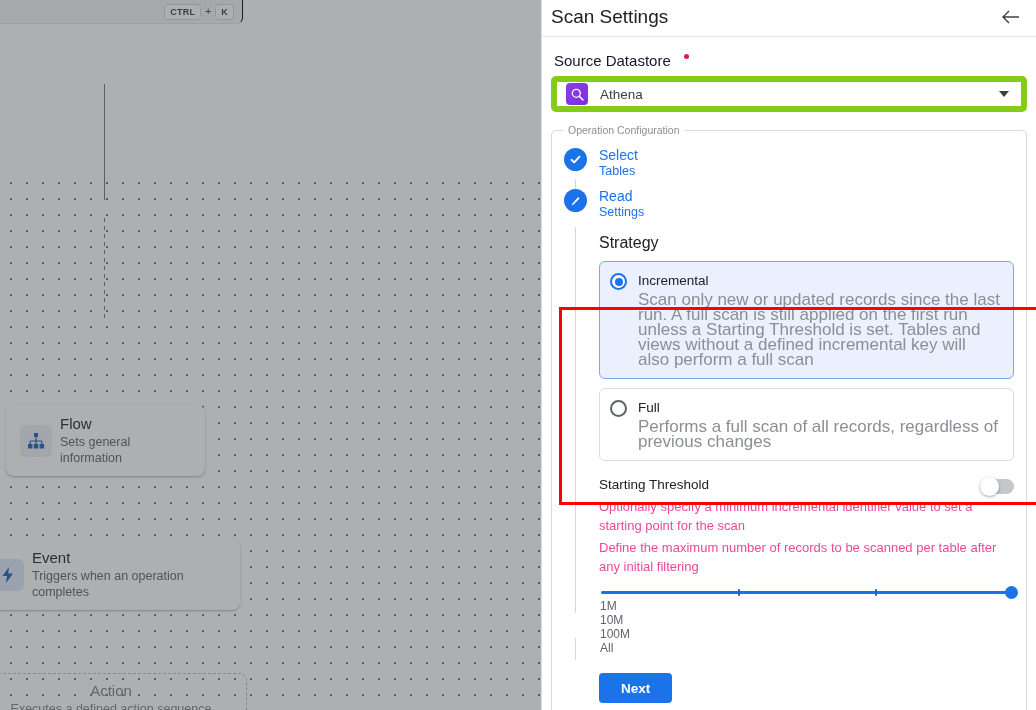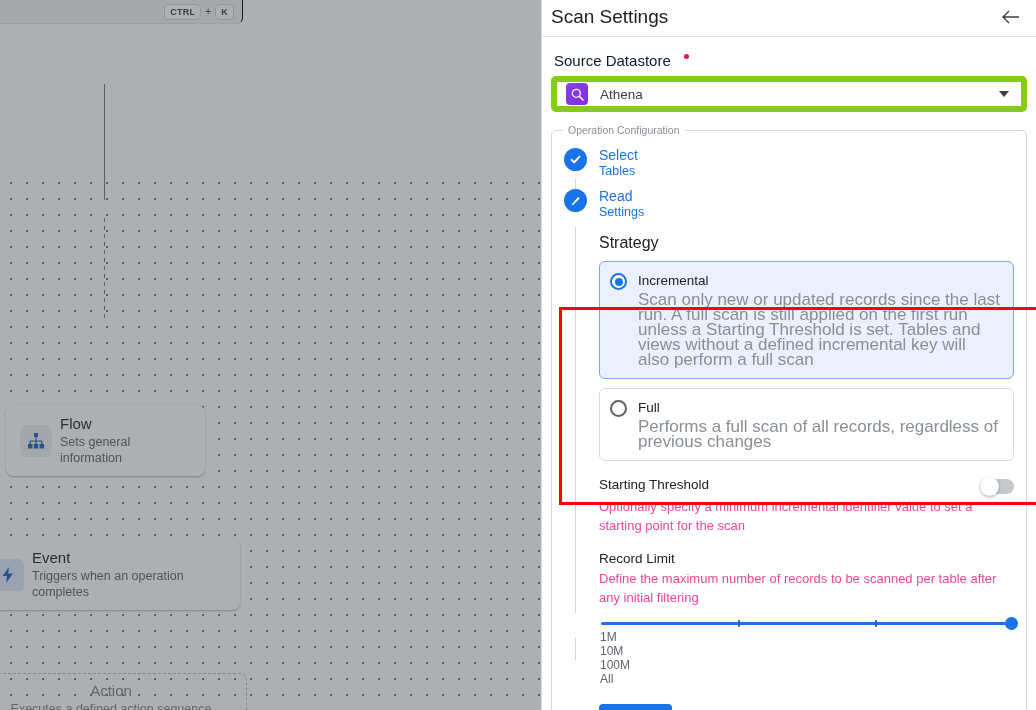--- a/index.html
+++ b/index.html
@@ -408,23 +408,20 @@
           
           <div class="row-head">
             <div class="row-title">Starting Threshold</div>
             <div class="toggle">
               <div class="knob"></div>
             </div>
           </div>
           <div class="row-desc">Optionally specify a minimum incremental identifier value to set a starting point for the scan</div>
 
           
-          <div class="row-head">
-            <div class="row-title">Record Limit</div>
-          </div>
           <div class="row-desc">Define the maximum number of records to be scanned per table after any initial filtering</div>
 
           <div class="slider-wrap">
             <div class="slider-track">
               <div class="slider-tick" style="left:33.3%;"></div>
               <div class="slider-tick" style="left:66.6%;"></div>
               <div class="slider-thumb"></div>
             </div>
             <div class="slider-labels">
               <span>1M</span>

